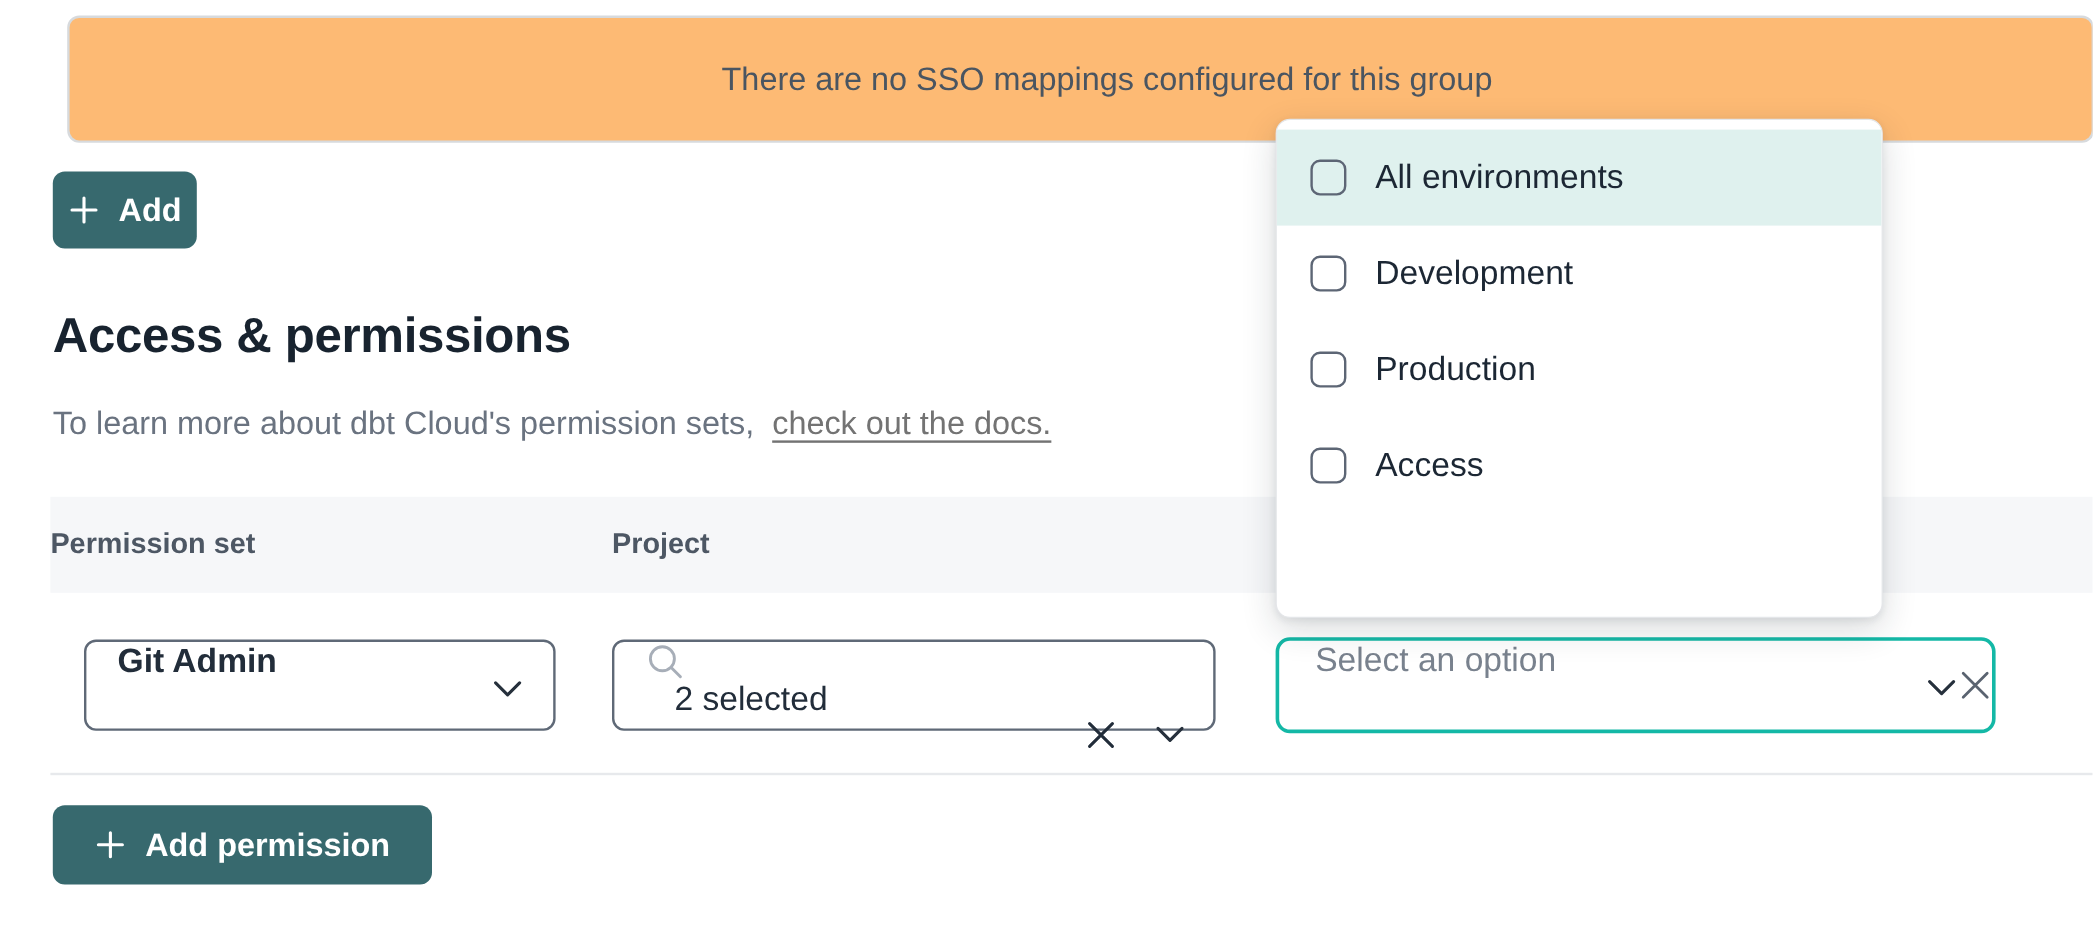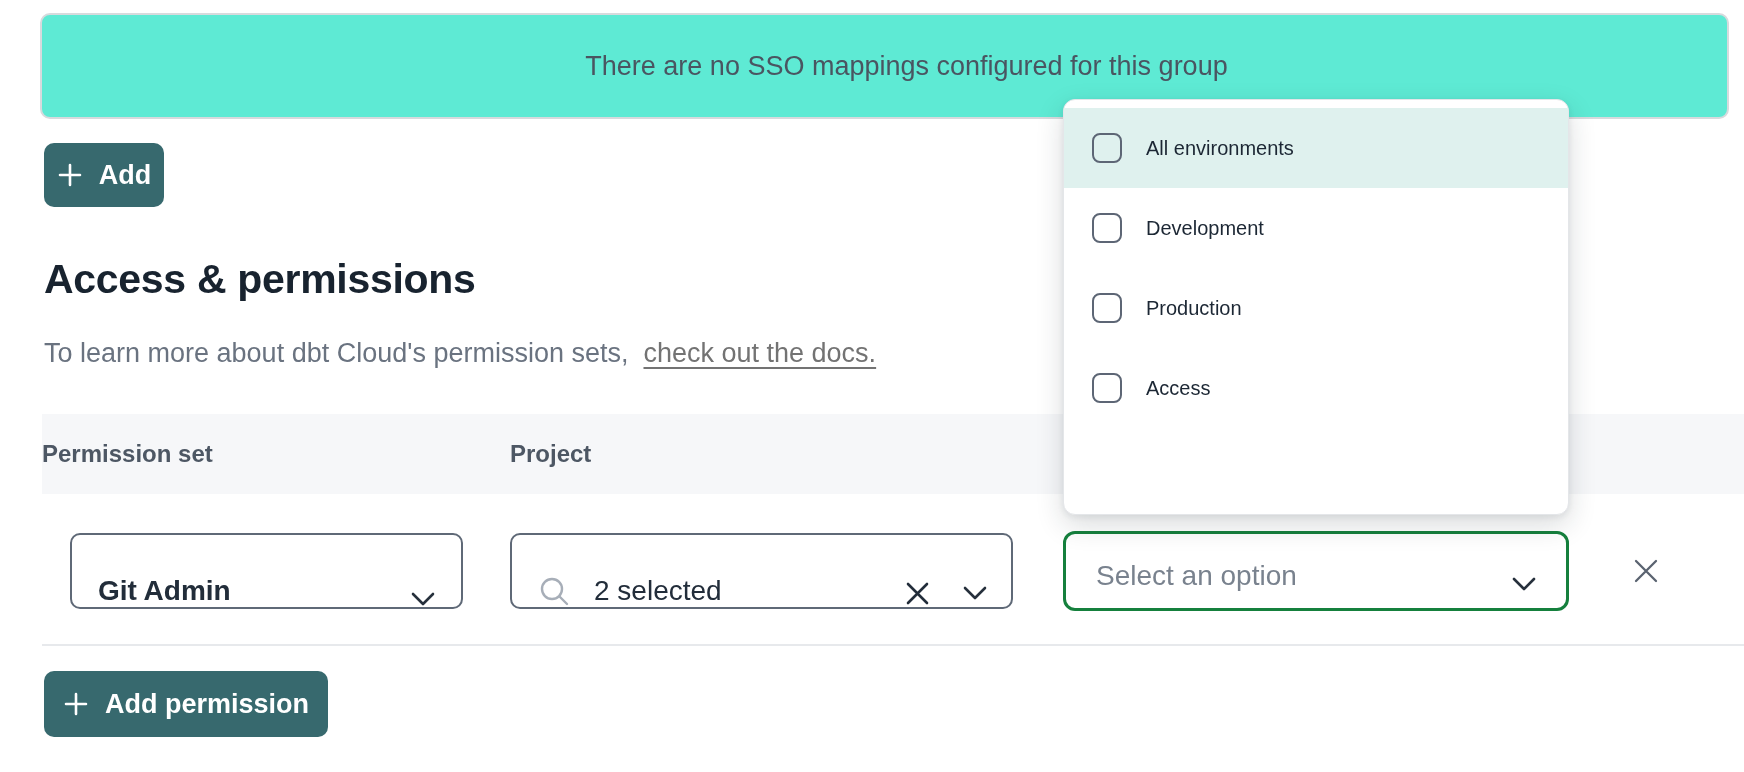--- a/index.html
+++ b/index.html
@@ -5,60 +5,60 @@
   * { margin:0; padding:0; box-sizing:border-box; }
   html,body { background:#ffffff; }
   #app {
     position:relative; width:1744px; height:772px; background:#ffffff;
     font-family:"Liberation Sans", sans-serif; overflow:hidden; color:#1c2734;
   }
   .abs { position:absolute; }
 
   
   .sso-box {
-    left:40px; top:13px; width:1689px; height:106px;
-    border:2px solid #d7dadd; border-radius:10px; background:#5eead4;
+    left:56px; top:13px; width:1689px; height:106px;
+    border:2px solid #d7dadd; border-radius:10px; background:#fdba74;
     display:flex; align-items:center; justify-content:center;padding-left:44px;
   }
   .sso-box .msg { font-size:27px; color:#4a5561; }
 
   
   .btn {
     background:#37696e; color:#ffffff; border:none; border-radius:10px;
     display:flex; align-items:center; justify-content:center; gap:16px;
     font-family:inherit; font-size:27px; font-weight:600; cursor:pointer;
   }
   .btn-add { left:44px; top:143px; width:120px; height:64px; }
-  .btn-add-permission { left:44px; top:671px; width:284px; height:66px; }
+  .btn-add-permission { left:44px; top:671px; width:316px; height:66px; }
 
   
   .page-title { left:44px; top:256px; font-size:41px; font-weight:700; color:#18232f; letter-spacing:-0.3px; }
   .desc { left:44px; top:338px; font-size:27px; color:#6a7380; }
   .desc a { color:#737373; text-decoration:underline; text-underline-offset:5px; cursor:pointer; }
 
   
   .table-header {
     left:42px; top:414px; width:1702px; height:80px; background:#f6f7f9;
     display:flex; align-items:center; font-size:24px; font-weight:700; color:#4d5764;
     z-index:1;
   }
   .th-col1 { }
   .th-col2 { position:absolute; left:468px; }
 
   
   .select {
     position:absolute; background:#ffffff; border:2px solid #5f6977; border-radius:10px;
-    display:flex; align-items:flex-end; font-size:28px; color:#222d3a; cursor:pointer; z-index:2;
+    display:flex; align-items:flex-start; font-size:28px; color:#222d3a; cursor:pointer; z-index:2;flex-direction:column;
   }
   .sel-permission { left:70px; top:533px; width:393px; height:76px; padding:0 26px; font-weight:700; }
   .sel-project { left:510px; top:533px; width:503px; height:76px; padding:0 24px 0 26px; font-weight:400; }
   .sel-project .value { margin-left:24px; }
   .sel-environment {
-    left:1063px; top:531px; width:506px; height:80px; padding:16px 30px;
-    border:3px solid #15803d; border-radius:12px; color:#79828e; font-weight:400;
+    left:1063px; top:531px; width:600px; height:80px; padding:0 30px;
+    border:3px solid #14b8a6; border-radius:12px; color:#79828e; font-weight:400;
   }
   .push-right { margin-left:auto; display:flex; align-items:center; gap:32px; }
   .icon { display:flex; align-items:center; justify-content:center; }
 
   .remove-row {
     left:1620px; top:545px; width:52px; height:52px;
     display:flex; align-items:center; justify-content:center; cursor:pointer; z-index:2;
     background:transparent; border:none;
   }
 
@@ -66,21 +66,21 @@
 
   
   .dropdown {
     left:1063px; top:99px; width:506px; height:416px; background:#ffffff;
     border:1px solid #e4e6e9; border-radius:12px; padding:8px 0;
     box-shadow:0 10px 28px rgba(25,35,45,0.16), 0 2px 6px rgba(25,35,45,0.08);
     z-index:5; overflow:hidden;
   }
   .dd-item {
     height:80px; display:flex; align-items:center; padding:0 28px; gap:24px;
-    font-size:20px; color:#1c2734; cursor:pointer;
+    font-size:28px; color:#1c2734; cursor:pointer;
   }
   .dd-item.highlighted { background:#dff1ee; }
   .checkbox {
     width:30px; height:30px; border:2.5px solid #5d6675; border-radius:8px;
     background:transparent; flex:0 0 auto; cursor:pointer;
   }
 </style>
 </head>
 <body>
 

